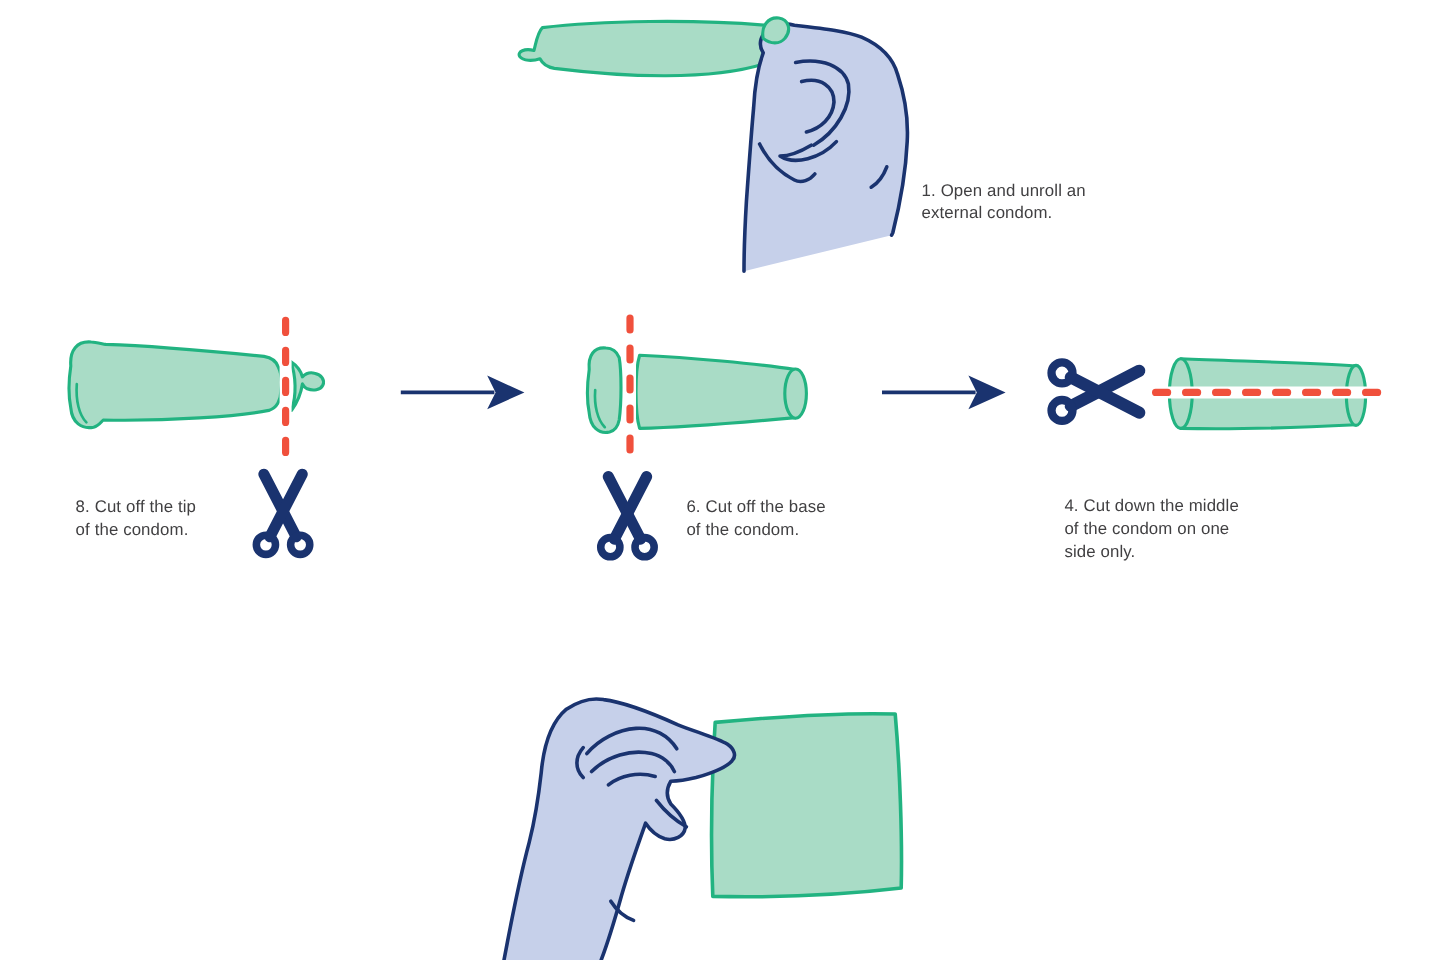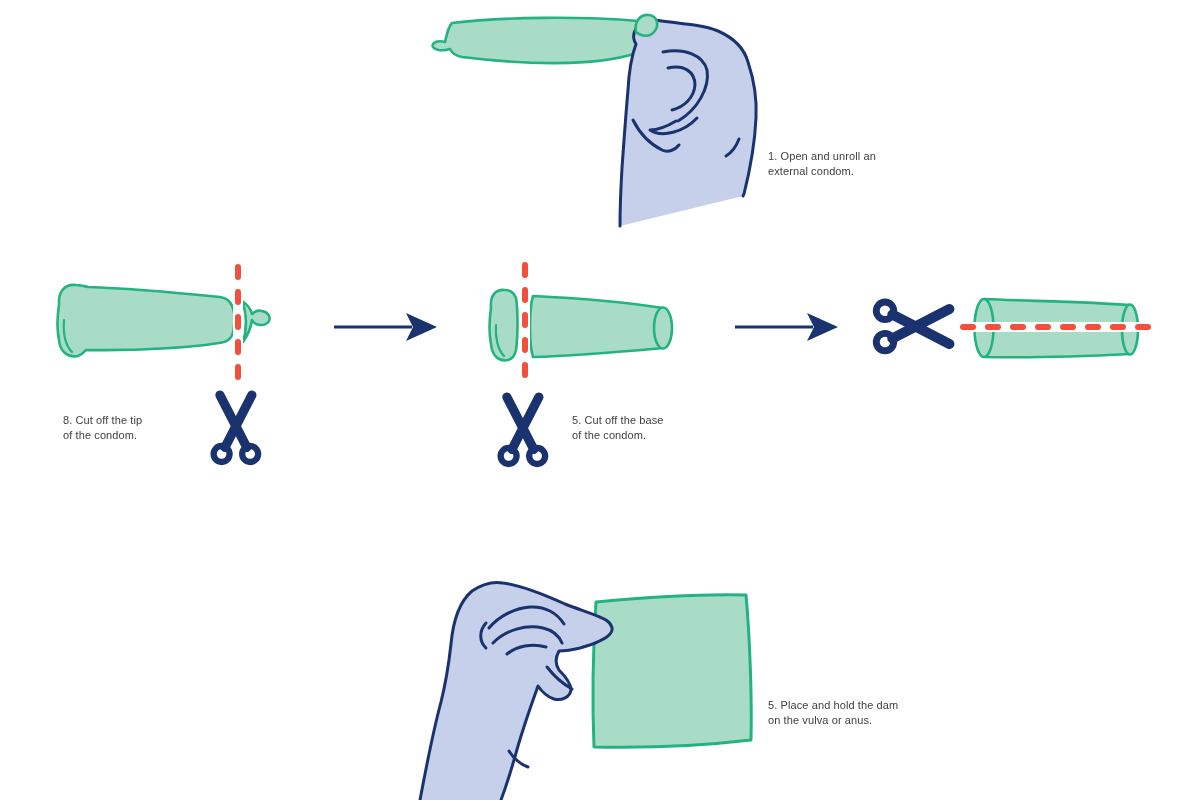--- a/index.html
+++ b/index.html
@@ -12,21 +12,21 @@
     --text:#414042;
   }
   html,body{margin:0;padding:0;background:#fff;}
   .canvas{
     position:relative;width:1200px;height:800px;
     background:var(--background);overflow:hidden;
     font-family:"Liberation Sans",sans-serif;
   }
   .art{position:absolute;left:0;top:0;}
   .step-label{
-    position:absolute;font-size:11px;line-height:1.34;
+    position:absolute;font-size:14px;line-height:1.34;
     color:var(--text);white-space:pre-line;letter-spacing:.1px;
   }
   #label-step1{left:768px;top:149px;width:215px;}
   #label-step2{left:63px; top:413px;width:180px;}
   #label-step3{left:572px;top:413px;width:190px;}
   #label-step4{left:887px;top:412px;width:220px;}
   #label-step5{left:768px;top:698px;width:300px;}
 
   .mint{fill:var(--condom-fill);}
   .gstroke{stroke:var(--condom-outline);stroke-width:2.6;stroke-linecap:round;stroke-linejoin:round;}
@@ -149,18 +149,19 @@
       <path class="nstroke" d="M486,623 C479,631 479,641 486,648"></path>
       <path class="nstroke" d="M547,667 C554,676 563,684 572,689"></path>
       <path class="nstroke" d="M509,751 C514,759 520,764 528,767"></path>
     </g>
   </svg>
 
   <div class="step-label" id="label-step1">1. Open and unroll an
 external condom.</div>
   <div class="step-label" id="label-step2">8. Cut off the tip
 of the condom.</div>
-  <div class="step-label" id="label-step3">5. Cut off the base
+  <div class="step-label" id="label-step3">6. Cut off the base
 of the condom.</div>
-  <div class="step-label" id="label-step5">5. Place and hold the dam
-on the vulva or anus.</div>
+  <div class="step-label" id="label-step4">4. Cut down the middle
+of the condom on one
+side only.</div>
 
 </div>
 
 </body></html>

